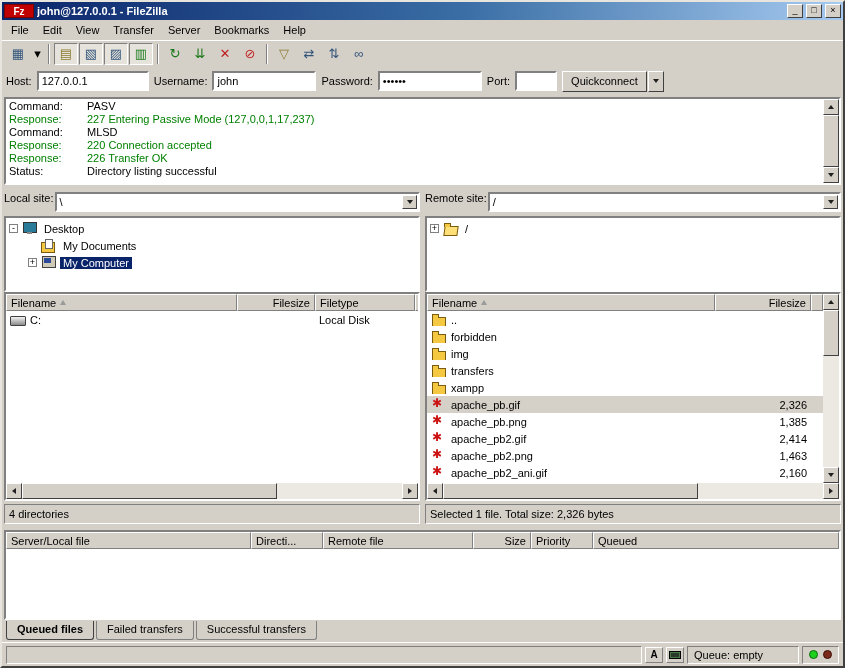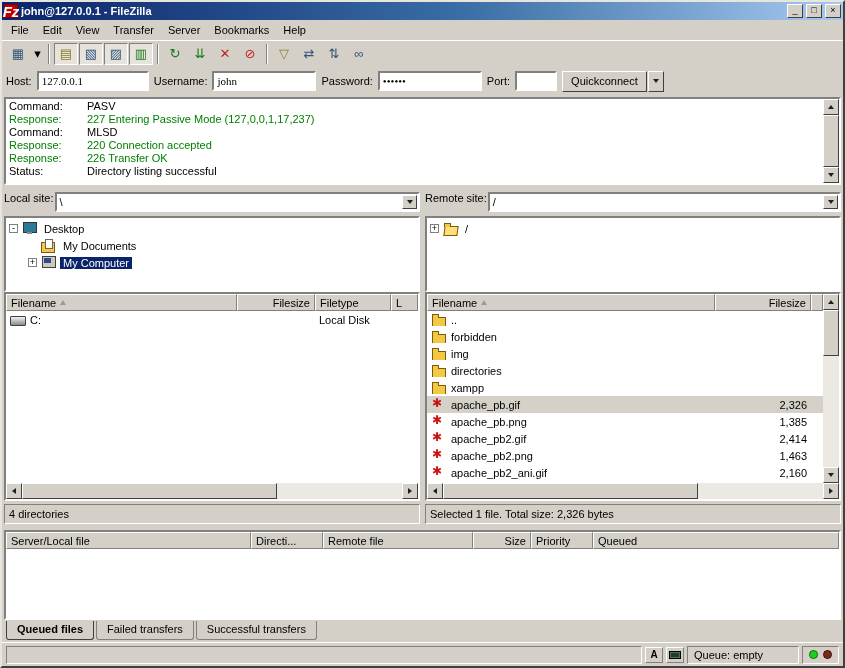--- a/index.html
+++ b/index.html
@@ -5,22 +5,22 @@
   * { box-sizing: border-box; margin: 0; padding: 0; }
   html,body { width:845px; height:668px; overflow:hidden; }
   body { font-family:"Liberation Sans","DejaVu Sans",sans-serif; font-size:11px; background:#808080; }
 
   .window { position:absolute; inset:0; background:#d4d0c8; border:2px solid;
             border-color:#e8e5de #404040 #404040 #e8e5de; display:flex; flex-direction:column; }
 
   
   .titlebar { height:18px; flex:none; background:linear-gradient(90deg,#0a246a 0%,#3a6ea5 55%,#a6caf0 100%);
               display:flex; align-items:center; gap:3px; padding:0 2px; }
-  .appicon { width:14px; height:14px; background:#c00000; color:#fff; font-size:15px; font-weight:bold;
-             font-style:italic; display:flex; align-items:center; justify-content:center; border:1px solid #7a0000; }
+  .appicon { width:30px; height:14px; background:#c00000; color:#fff; font-size:10px; font-weight:bold;
+             display:flex; align-items:center; justify-content:center; border:1px solid #7a0000; }
   .title { flex:1; color:#fff; font-weight:bold; font-size:11px; white-space:nowrap; overflow:hidden; }
   .winbtn { width:16px; height:14px; flex:none; background:#d4d0c8; border:1px solid;
             border-color:#fff #404040 #404040 #fff; font-size:9px; line-height:11px; text-align:center; }
 
   
   .menubar { height:20px; flex:none; display:flex; align-items:center; padding-left:2px; }
   .menuitem { padding:3px 7px; }
 
   
   .toolbar { height:26px; flex:none; display:flex; align-items:center; padding:1px 4px; gap:1px;
@@ -33,21 +33,21 @@
               border-left:1px solid #808080; border-right:1px solid #fff; }
   .tglyph { font-size:13px; line-height:1; }
   .tbtn.c-steel .tglyph { color:#33557a; }
   .tbtn.c-olive .tglyph { color:#8a7a2a; }
   .tbtn.c-green .tglyph { color:#1a7a1a; }
   .tbtn.c-red   .tglyph { color:#c02020; }
 
   
   .quickbar { height:30px; flex:none; display:flex; align-items:center; gap:5px; padding:0 4px; }
   .txt { height:20px; background:#fff; border:2px solid; border-color:#808080 #fff #fff #808080;
-         font-family:Liberation Serif, serif; font-size:11px; padding:0 3px; }
+         font-family:Liberation Sans, sans-serif; font-size:11px; padding:0 3px; }
   .w-host{width:112px;} .w-user{width:104px;} .w-pwd{width:104px;} .w-port{width:42px;}
   .btn { height:21px; background:#d4d0c8; border:1px solid; border-color:#fff #404040 #404040 #fff;
          font-family:Liberation Sans, sans-serif; font-size:11px; padding:0 8px; display:flex; align-items:center; justify-content:center; }
   .btn.narrow { width:16px; padding:0; margin-left:-4px; }
 
   
   .arr { width:0; height:0; border:3px solid transparent; display:inline-block; }
   .arr.up    { border-bottom:4px solid #202020; margin-top:-3px; }
   .arr.down  { border-top:4px solid #202020; margin-bottom:-3px; }
   .arr.left  { border-right:4px solid #202020; margin-left:-3px; }
@@ -129,21 +129,21 @@
   .colh.right { justify-content:flex-end; }
   .colh.fill { flex:1; }
   .sortarr { display:none; width:0; height:0; border-left:3px solid transparent;
              border-right:3px solid transparent; border-bottom:5px solid #9a9a9a; }
   .colh.sorted .sortarr { display:inline-block; }
   .listbody { flex:1; background:#fff; overflow:hidden; }
   .frow { display:flex; height:17px; align-items:center; }
   .frow.selected { background:#d5d1c9; }
   .cell { padding:0 4px; white-space:nowrap; overflow:hidden; display:flex; align-items:center; gap:4px; flex:none; }
   .cell.right { justify-content:flex-end; }
-  .w-lname{width:231px;} .w-lsize{width:78px;} .w-ltype{width:76px;}
+  .w-lname{width:231px;} .w-lsize{width:78px;} .w-ltype{width:100px;}
   .w-rname{width:288px;} .w-rsize{width:96px;}
   .w-q1{width:245px;} .w-q2{width:72px;} .w-q3{width:150px;} .w-q4{width:58px;} .w-q5{width:62px;}
 
   .pstatus { height:20px; flex:none; margin-top:3px; display:flex; align-items:center; padding:0 4px;
              border:1px solid; border-color:#808080 #fff #fff #808080; }
 
   
   .queuewrap { flex:1; min-height:0; display:flex; flex-direction:column; margin:2px; }
   .queuebody { flex:1; background:#fff; }
   .tabs { height:20px; flex:none; display:flex; gap:2px; padding:1px 0 0 2px; }
@@ -484,21 +484,21 @@
                     <span class="cell w-rname">
                       <span class="ic folder"></span>
                       <span>img</span>
                     </span>
                     <span class="cell w-rsize right"></span>
                   </div>
 
                   <div class="frow">
                     <span class="cell w-rname">
                       <span class="ic folder"></span>
-                      <span>directories</span>
+                      <span>transfers</span>
                     </span>
                     <span class="cell w-rsize right"></span>
                   </div>
 
                   <div class="frow">
                     <span class="cell w-rname">
                       <span class="ic folder"></span>
                       <span>xampp</span>
                     </span>
                     <span class="cell w-rsize right"></span>

